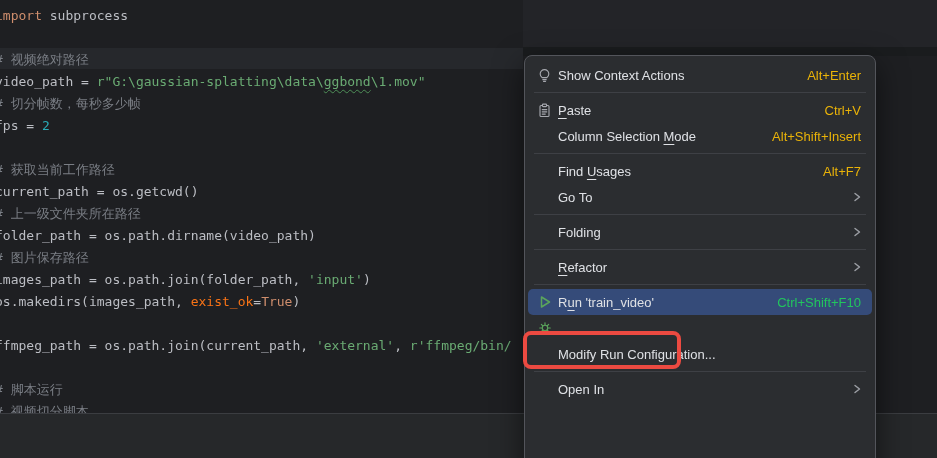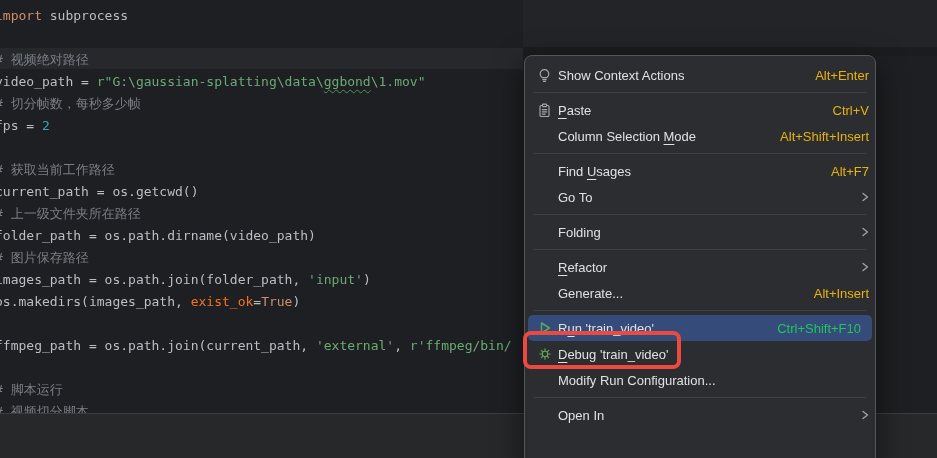--- a/index.html
+++ b/index.html
@@ -20,21 +20,21 @@
   .rz-stripe{position:absolute;left:523px;top:47px;width:414px;height:9px;background:#1A1C1E;}
   
   .bottom-panel{position:absolute;left:0;top:413px;width:937px;height:45px;background:#26282A;border-top:1px solid #3B3D41;}
   
   .menu{
     position:absolute;left:524px;top:55px;width:352px;height:420px;
     background:#2B2D30;border:1px solid #53555B;border-radius:8px;
     box-shadow:0 10px 30px rgba(0,0,0,.55);
     padding-top:6px;box-sizing:border-box;
   }
-  .mi{display:flex;align-items:center;height:26px;padding:0 6px 0 11px;color:#DFE1E5;font-size:13px;}
+  .mi{display:flex;align-items:center;height:26px;padding:0 14px 0 11px;color:#DFE1E5;font-size:13px;}
   .mi .ico{width:17px;margin-right:5px;display:flex;align-items:center;justify-content:center;flex:0 0 17px;}
   .mi .lbl{flex:1 1 auto;white-space:pre;}
   .mi .lbl u{text-decoration-thickness:1px;text-underline-offset:2.5px;}
   .mi .sc{margin-left:auto;color:#eab308;font-size:13px;white-space:pre;}
   .mi .arr{margin-left:auto;margin-right:-4px;display:flex;align-items:center;}
   .mi.sel{background:#354B79;border-radius:5px;margin:0 3px;padding-left:8px;padding-right:11px;justify-content:center;}
   .mi.sel .sc{color:#22c55e;}
   .sep{height:1px;background:#3E4045;margin:4px 9px;}
   
   .red-box{
@@ -128,25 +128,20 @@
       <div class="sep"></div>
       <div class="mi">
         <span class="ico"></span>
         <span class="lbl"><span></span><u>R</u><span>efactor</span></span>
         <span class="arr">
           <svg width="16" height="16" viewBox="0 0 16 16" fill="none" stroke="#9DA0A6" stroke-width="1.4" stroke-linecap="round" stroke-linejoin="round">
             <polyline points="6,4.5 10.5,8 6,11.5"></polyline>
           </svg>
         </span>
       </div>
-      <div class="mi">
-        <span class="ico"></span>
-        <span class="lbl"><span>Generate...</span></span>
-        <span class="sc">Alt+Insert</span>
-      </div>
       <div class="sep"></div>
       <div class="mi sel">
         <span class="ico">
           <svg width="14" height="14" viewBox="0 0 14 14" fill="none" stroke="#5BA55C" stroke-width="1.5" stroke-linejoin="round">
             <polygon points="3.5,2 11.5,7 3.5,12"></polygon>
           </svg>
         </span>
         <span class="lbl"><span>R</span><u>u</u><span>n 'train_video'</span></span>
         <span class="sc">Ctrl+Shift+F10</span>
       </div>
@@ -157,21 +152,20 @@
             <line x1="8" y1="2" x2="8" y2="4.2"></line>
             <line x1="8" y1="11.8" x2="8" y2="14"></line>
             <line x1="2" y1="8" x2="4.2" y2="8"></line>
             <line x1="11.8" y1="8" x2="14" y2="8"></line>
             <line x1="3.8" y1="3.8" x2="5.4" y2="5.4"></line>
             <line x1="12.2" y1="3.8" x2="10.6" y2="5.4"></line>
             <line x1="3.8" y1="12.2" x2="5.4" y2="10.6"></line>
             <line x1="12.2" y1="12.2" x2="10.6" y2="10.6"></line>
           </svg>
         </span>
-        <span class="lbl"><span></span><u>D</u><span>ebug 'train_video'</span></span>
       </div>
       <div class="mi">
         <span class="ico"></span>
         <span class="lbl"><span>Modify Run Configuration...</span></span>
       </div>
       <div class="sep"></div>
       <div class="mi">
         <span class="ico"></span>
         <span class="lbl"><span>Open In</span></span>
         <span class="arr">

